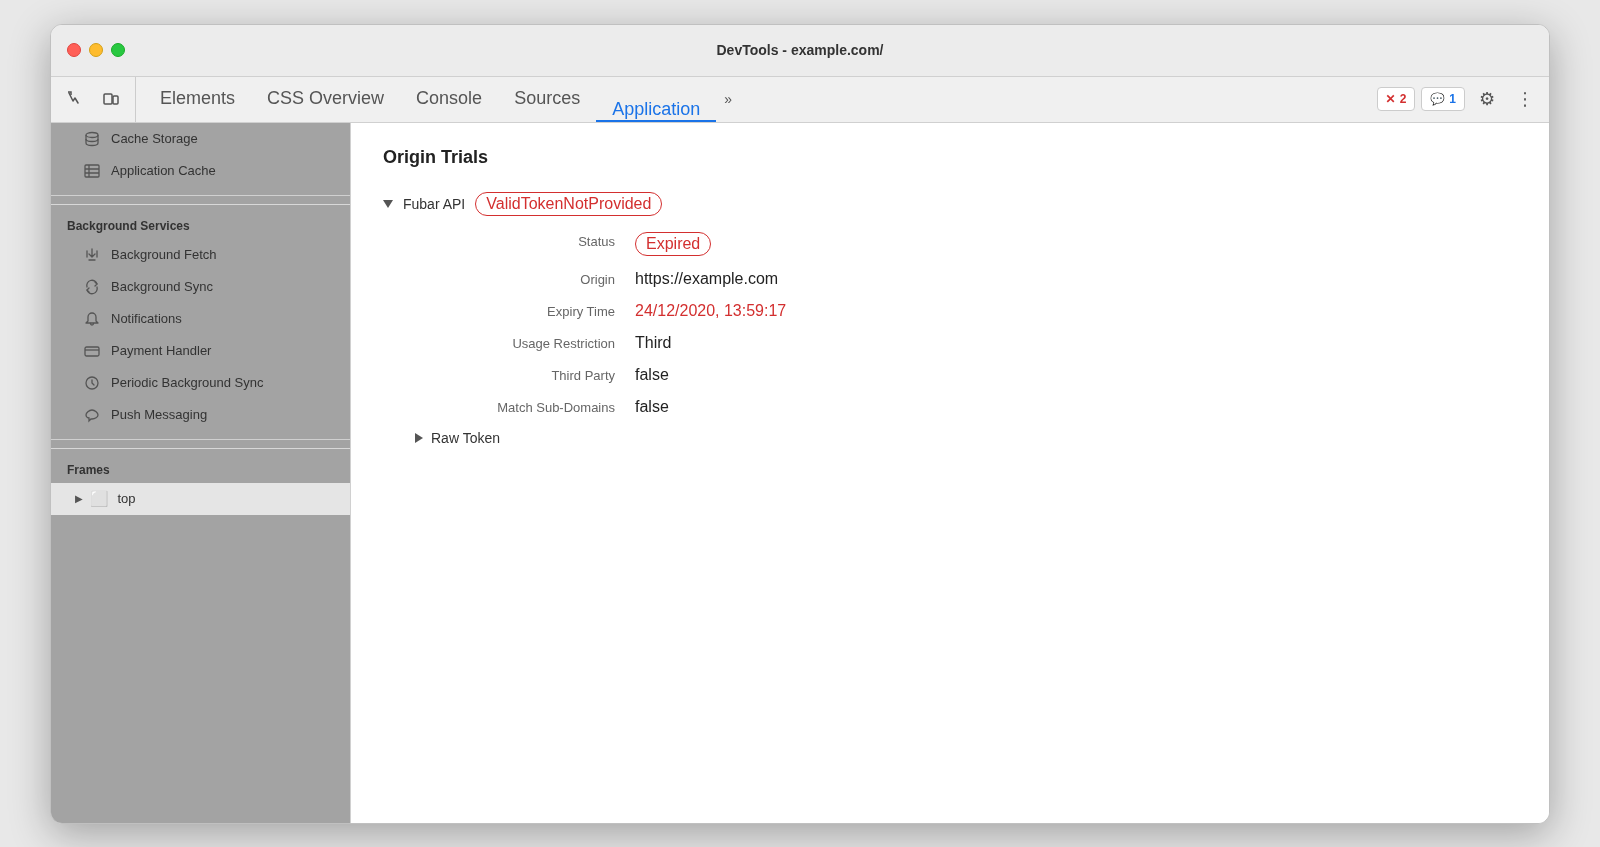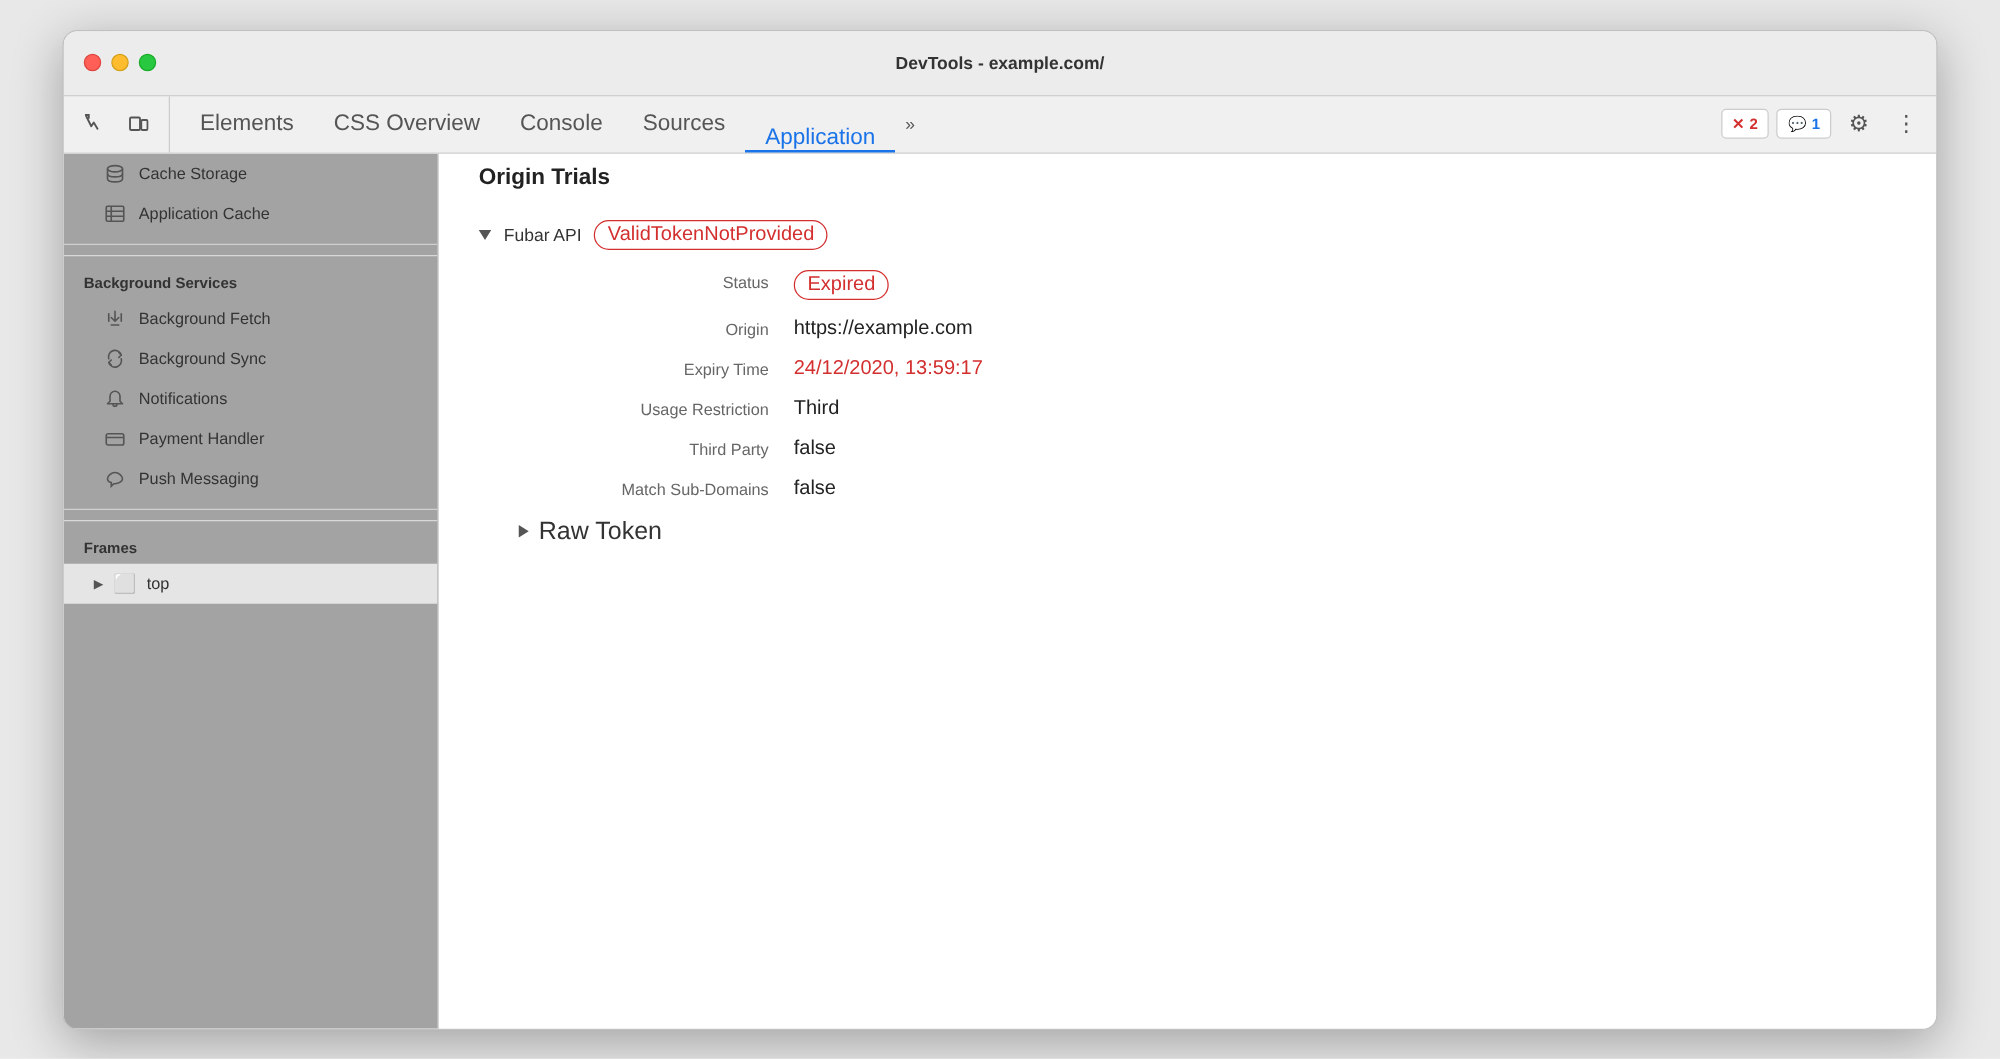--- a/index.html
+++ b/index.html
@@ -200,21 +200,21 @@
       font-size: 13px;
       color: #333;
       cursor: pointer;
       background: #e5e5e5;
     }
     
     .content {
       flex: 1;
       background: white;
       overflow-y: auto;
-      padding: 8px 32px;
+      padding: 24px 32px;
     }
     .content-title {
       font-size: 18px;
       font-weight: 700;
       color: #222;
       margin-bottom: 24px;
     }
     .api-section {
       margin-bottom: 16px;
     }
@@ -267,21 +267,21 @@
     .field-value.red-text {
       color: #d32f2f;
       font-weight: 500;
     }
     .raw-token-row {
       display: flex;
       align-items: center;
       gap: 8px;
       padding-left: 32px;
       margin-top: 8px;
-      font-size: 20px;
+      font-size: 14px;
       color: #333;
       cursor: pointer;
     }
     .triangle-right {
       display: inline-block;
       width: 0;
       height: 0;
       border-top: 5px solid transparent;
       border-bottom: 5px solid transparent;
       border-left: 8px solid #555;
@@ -433,20 +433,29 @@
       <div class="sidebar-item">
         <span class="si-icon">
           <svg width="16" height="16" viewBox="0 0 16 16" fill="none" stroke="#555" stroke-width="1.3">
             <rect x="1" y="4" width="14" height="9" rx="1.5"></rect>
             <line x1="1" y1="7" x2="15" y2="7"></line>
           </svg>
         </span>
         <span>Payment Handler</span>
       </div>
 
+      <div class="sidebar-item">
+        <span class="si-icon">
+          <svg width="16" height="16" viewBox="0 0 16 16" fill="none" stroke="#555" stroke-width="1.3">
+            <circle cx="8" cy="8" r="6"></circle>
+            <polyline points="8,5 8,8 10,10" stroke-linecap="round" stroke-linejoin="round"></polyline>
+          </svg>
+        </span>
+        <span>Periodic Background Sync</span>
+      </div>
 
       <div class="sidebar-item">
         <span class="si-icon">
           <svg width="16" height="16" viewBox="0 0 16 16" fill="none" stroke="#555" stroke-width="1.3">
             <path d="M8 3 C5 3 2 6 2 8 C2 10 4 11 5 11 L5 14 L7 12 C7.3 12 7.7 12 8 12 C11 12 14 10 14 8 C14 6 11 3 8 3Z"></path>
           </svg>
         </span>
         <span>Push Messaging</span>
       </div>
 

